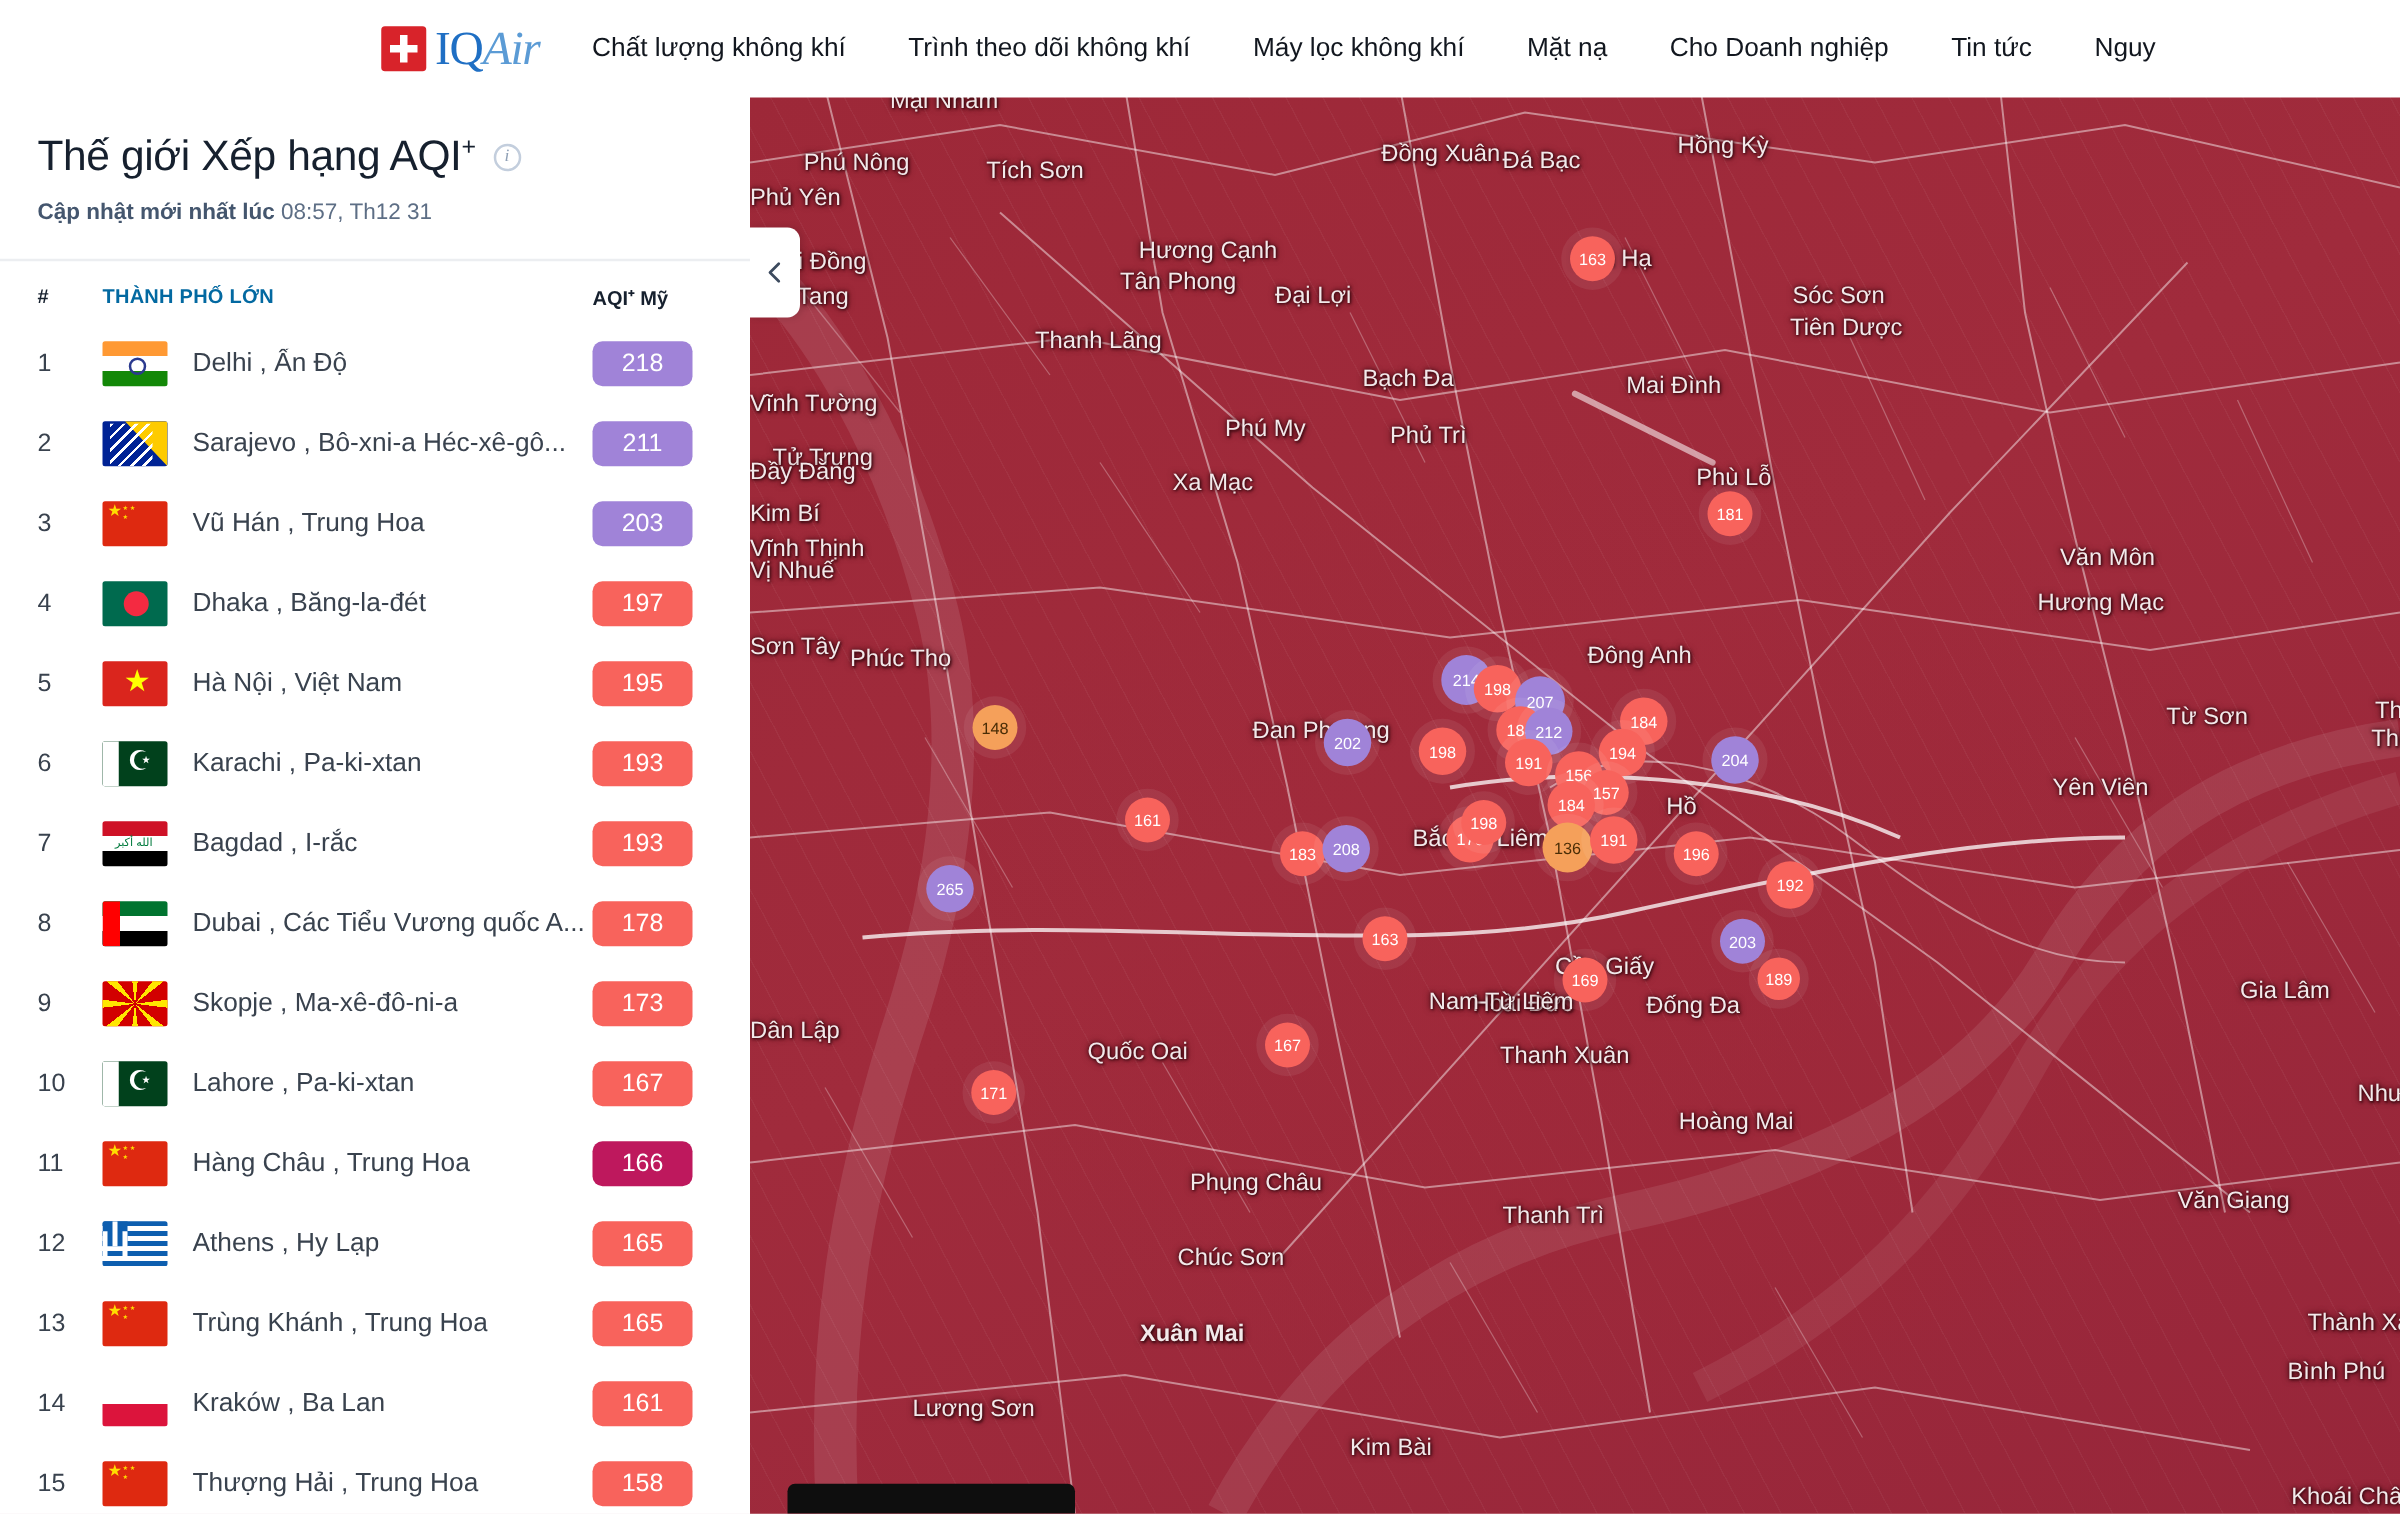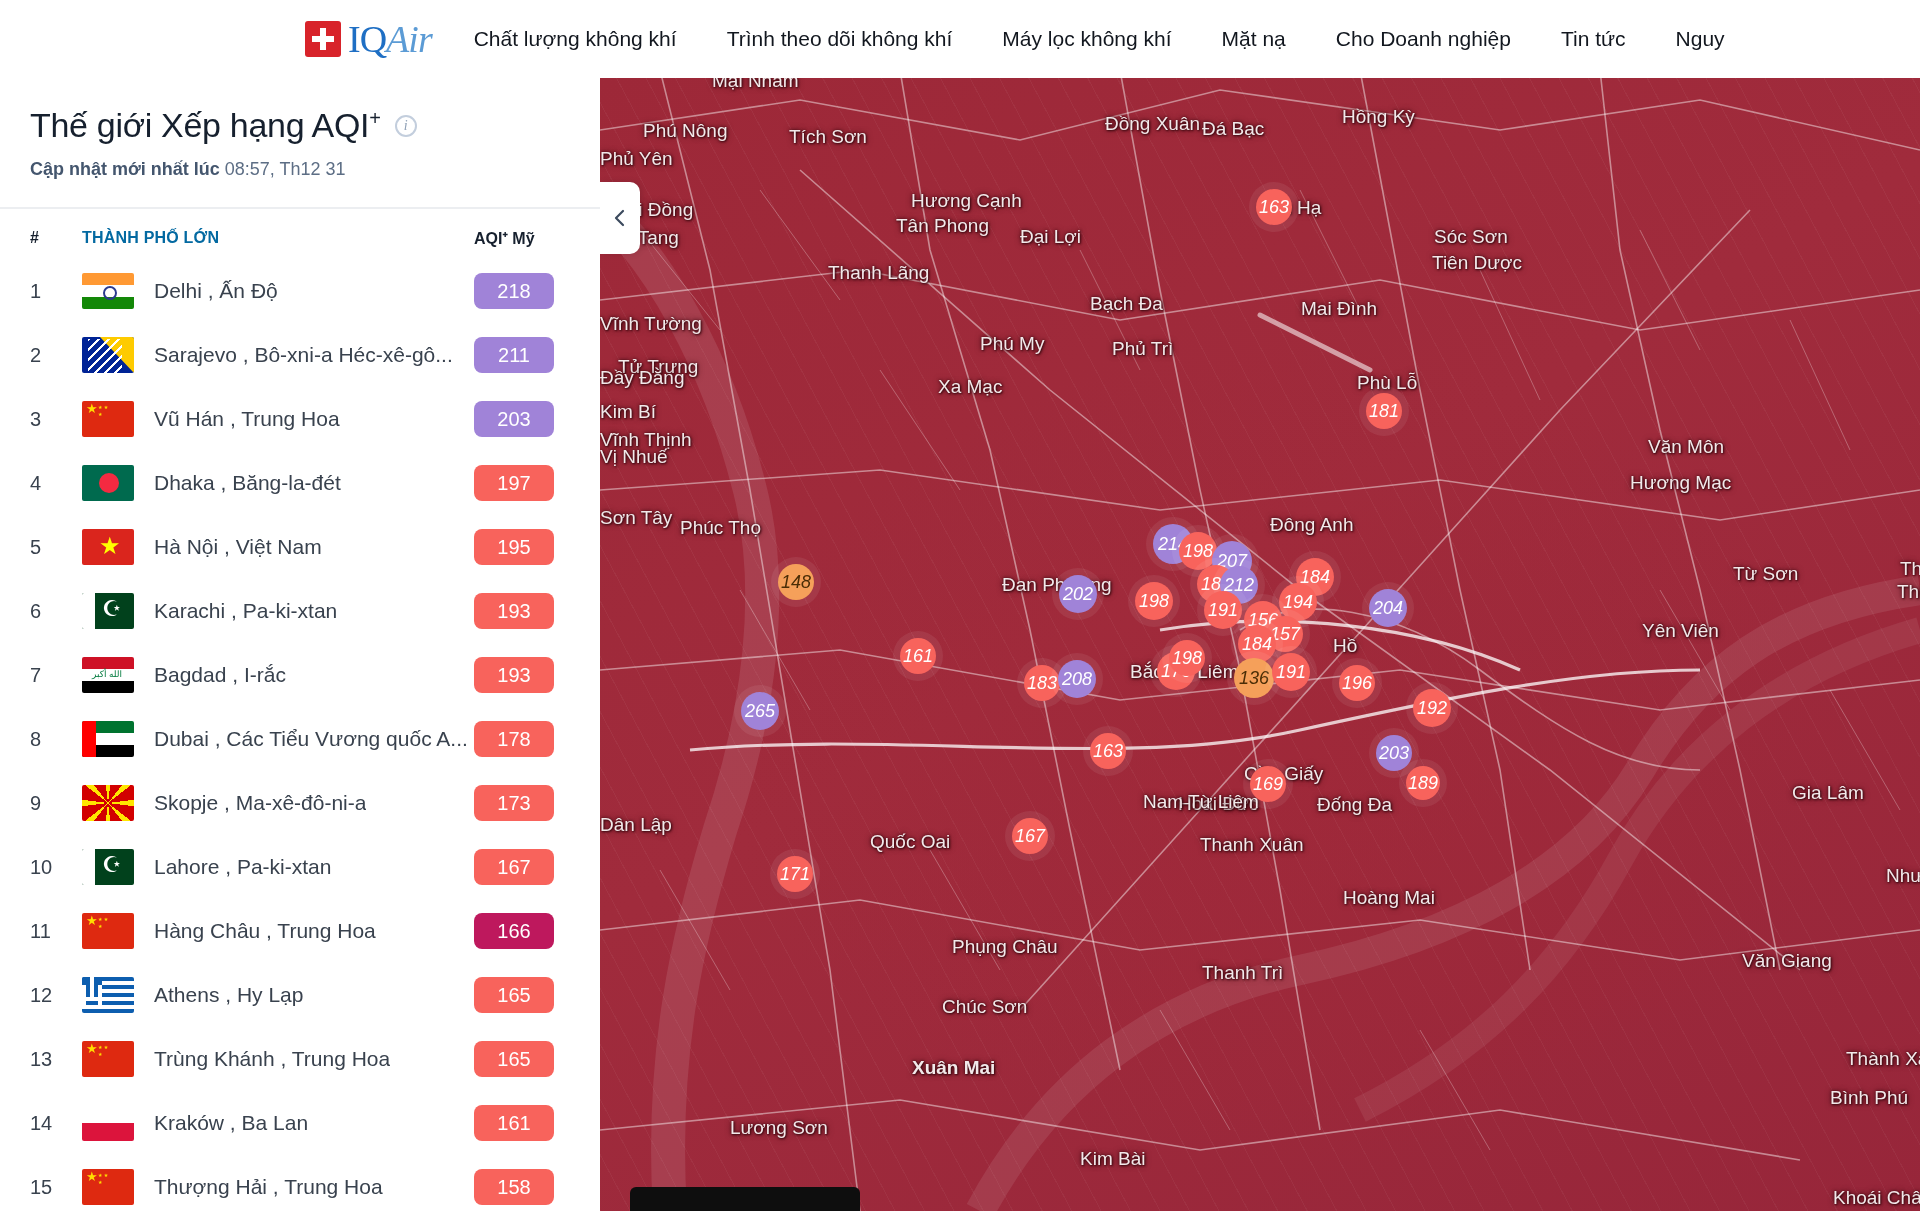--- a/index.html
+++ b/index.html
@@ -166,24 +166,23 @@
   .mlabel {
     position: absolute; color: #f2e9ea; font-size: 19px;
     white-space: nowrap;
     text-shadow: 0 0 3px rgba(60,10,18,.95), 0 0 6px rgba(60,10,18,.8), 1px 1px 2px rgba(60,10,18,.9);
     pointer-events: none;
   }
   .marker {
     position: absolute;
     border-radius: 50%;
     display: flex; align-items: center; justify-content: center;
-    color: #fff; font-size: 18px;
+    color: #fff; font-size: 13px;
     cursor: pointer;
     box-shadow: 0 0 0 7px rgba(255,255,255,.07);
-    font-style: italic;
   }
   .m-red    { background: #f8635c; }
   .m-purple { background: #a083d8; }
   .m-orange { background: #f5a05a; color: #4a2d06; }
 
   .map-collapse {
     position: absolute; left: 0; top: 112px;
     width: 40px; height: 72px;
     background: #fff;
     border-radius: 0 10px 10px 0;

